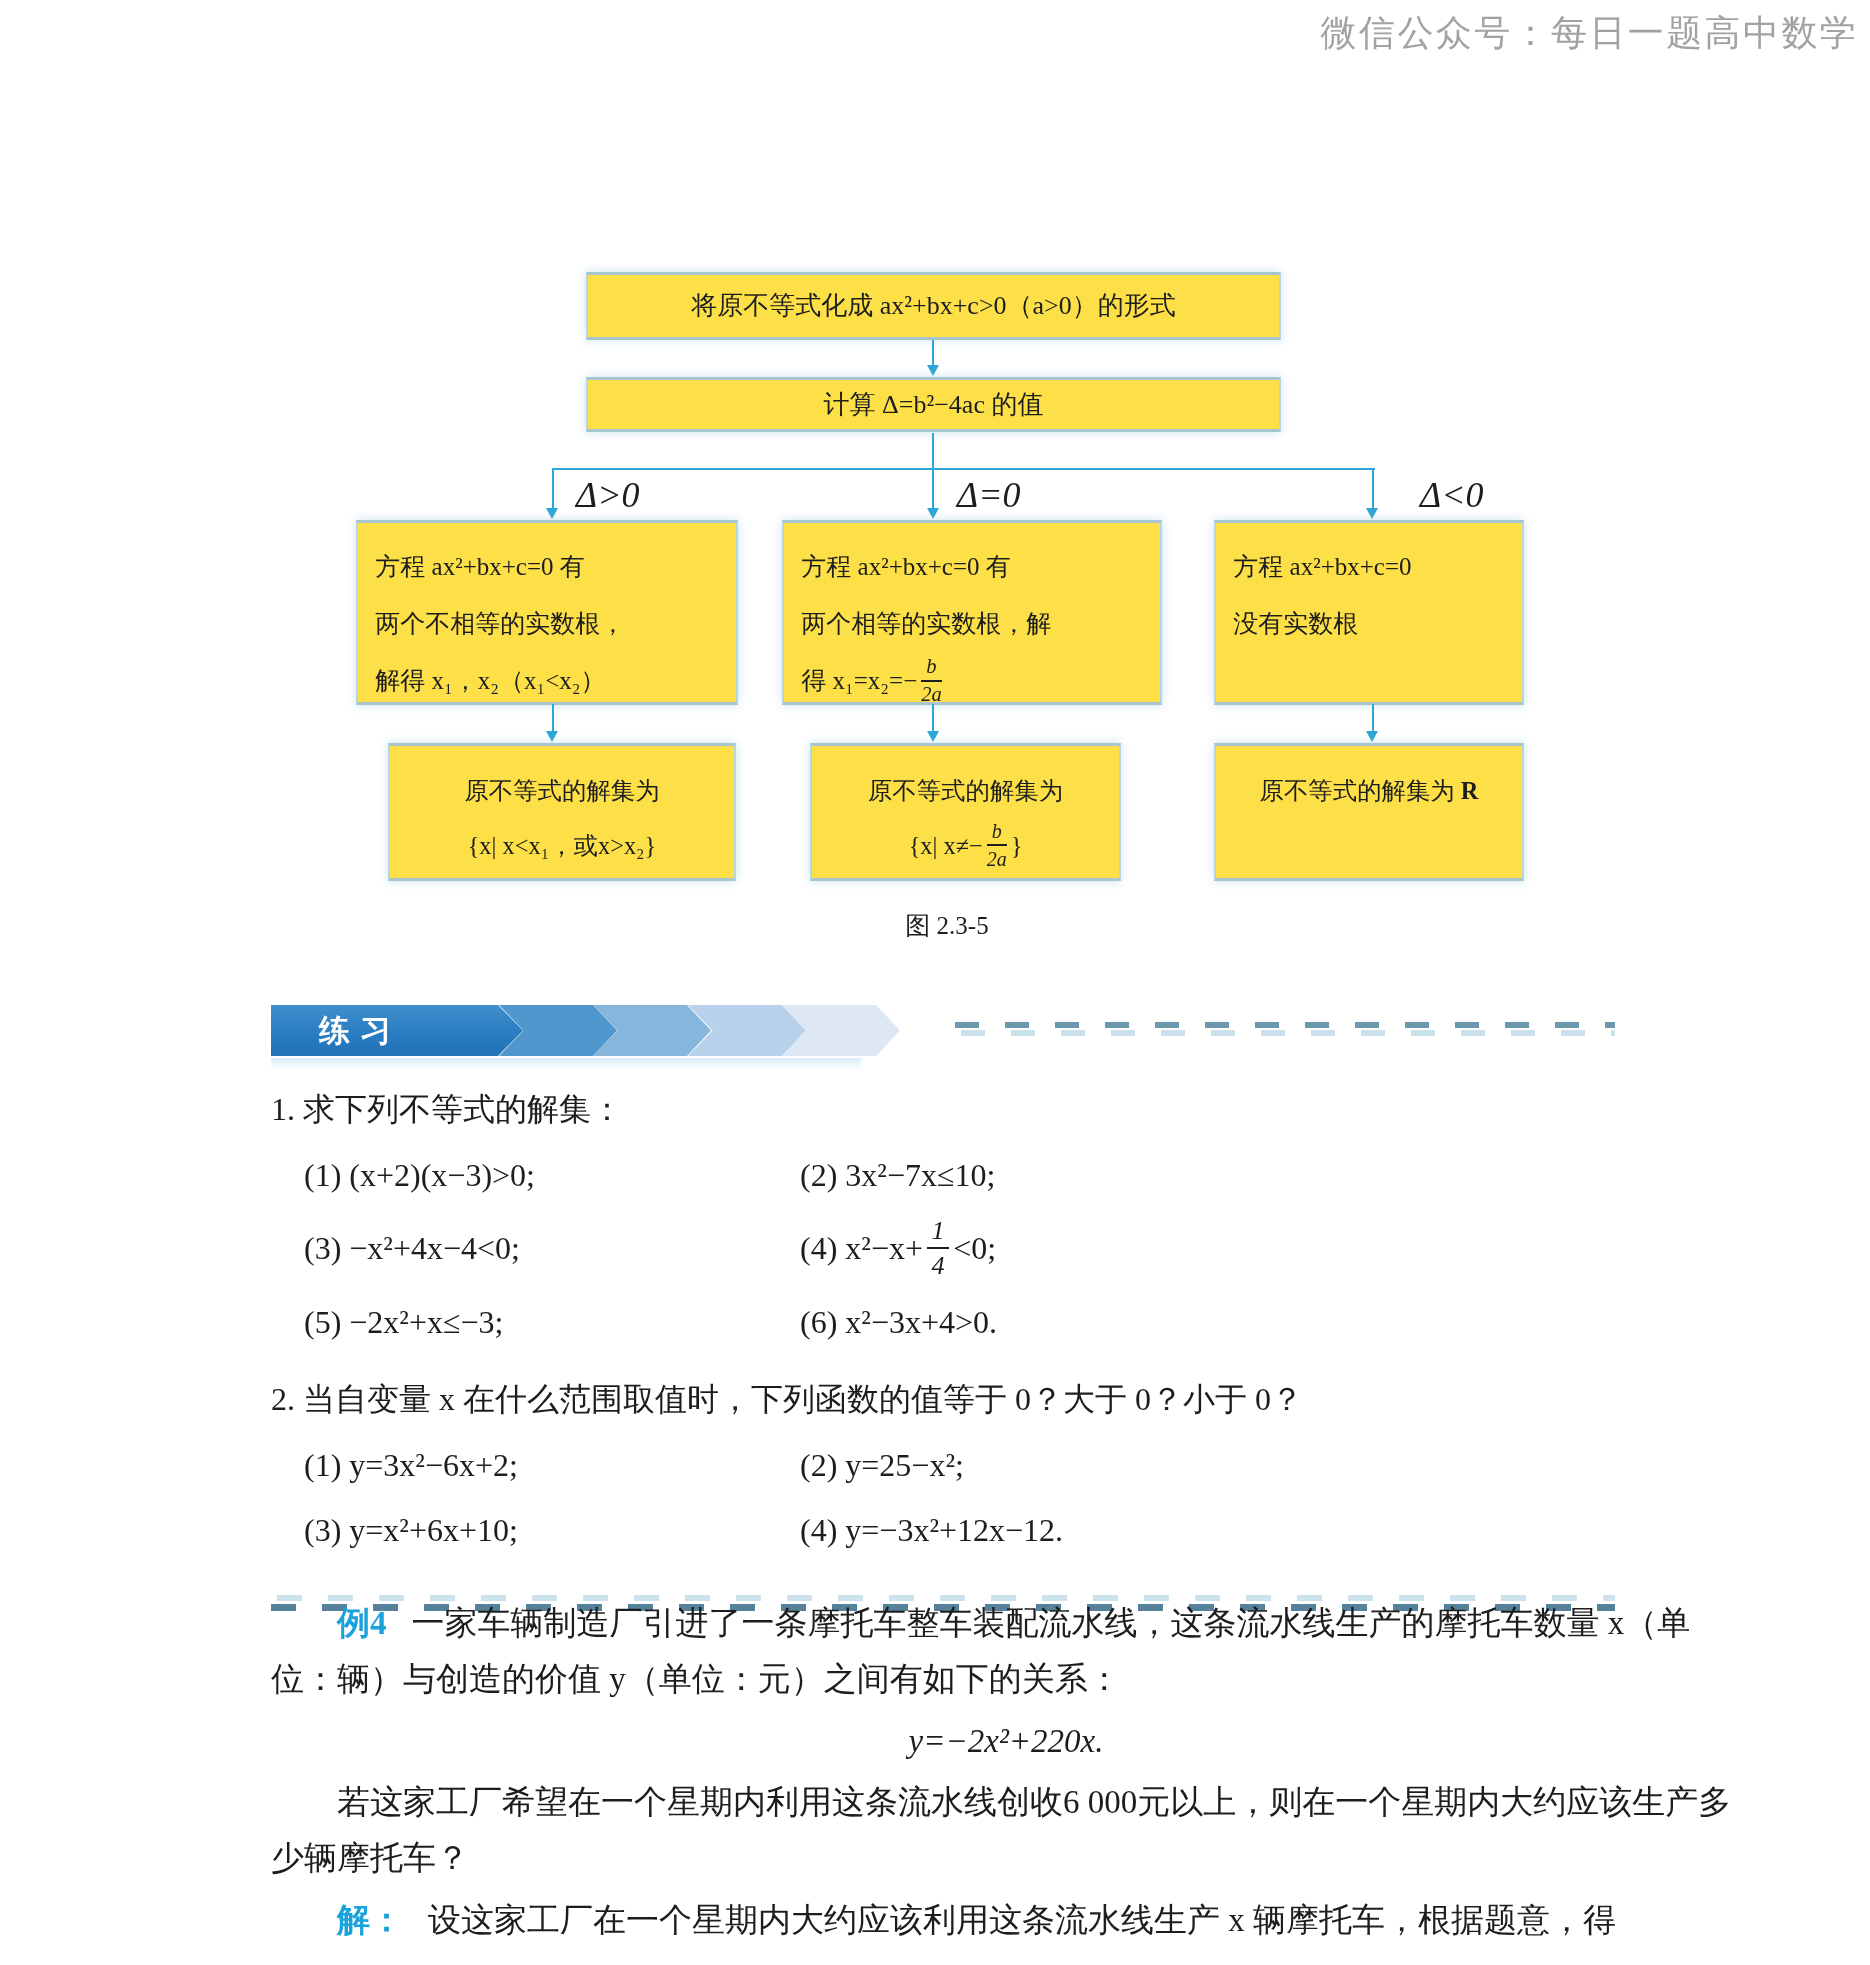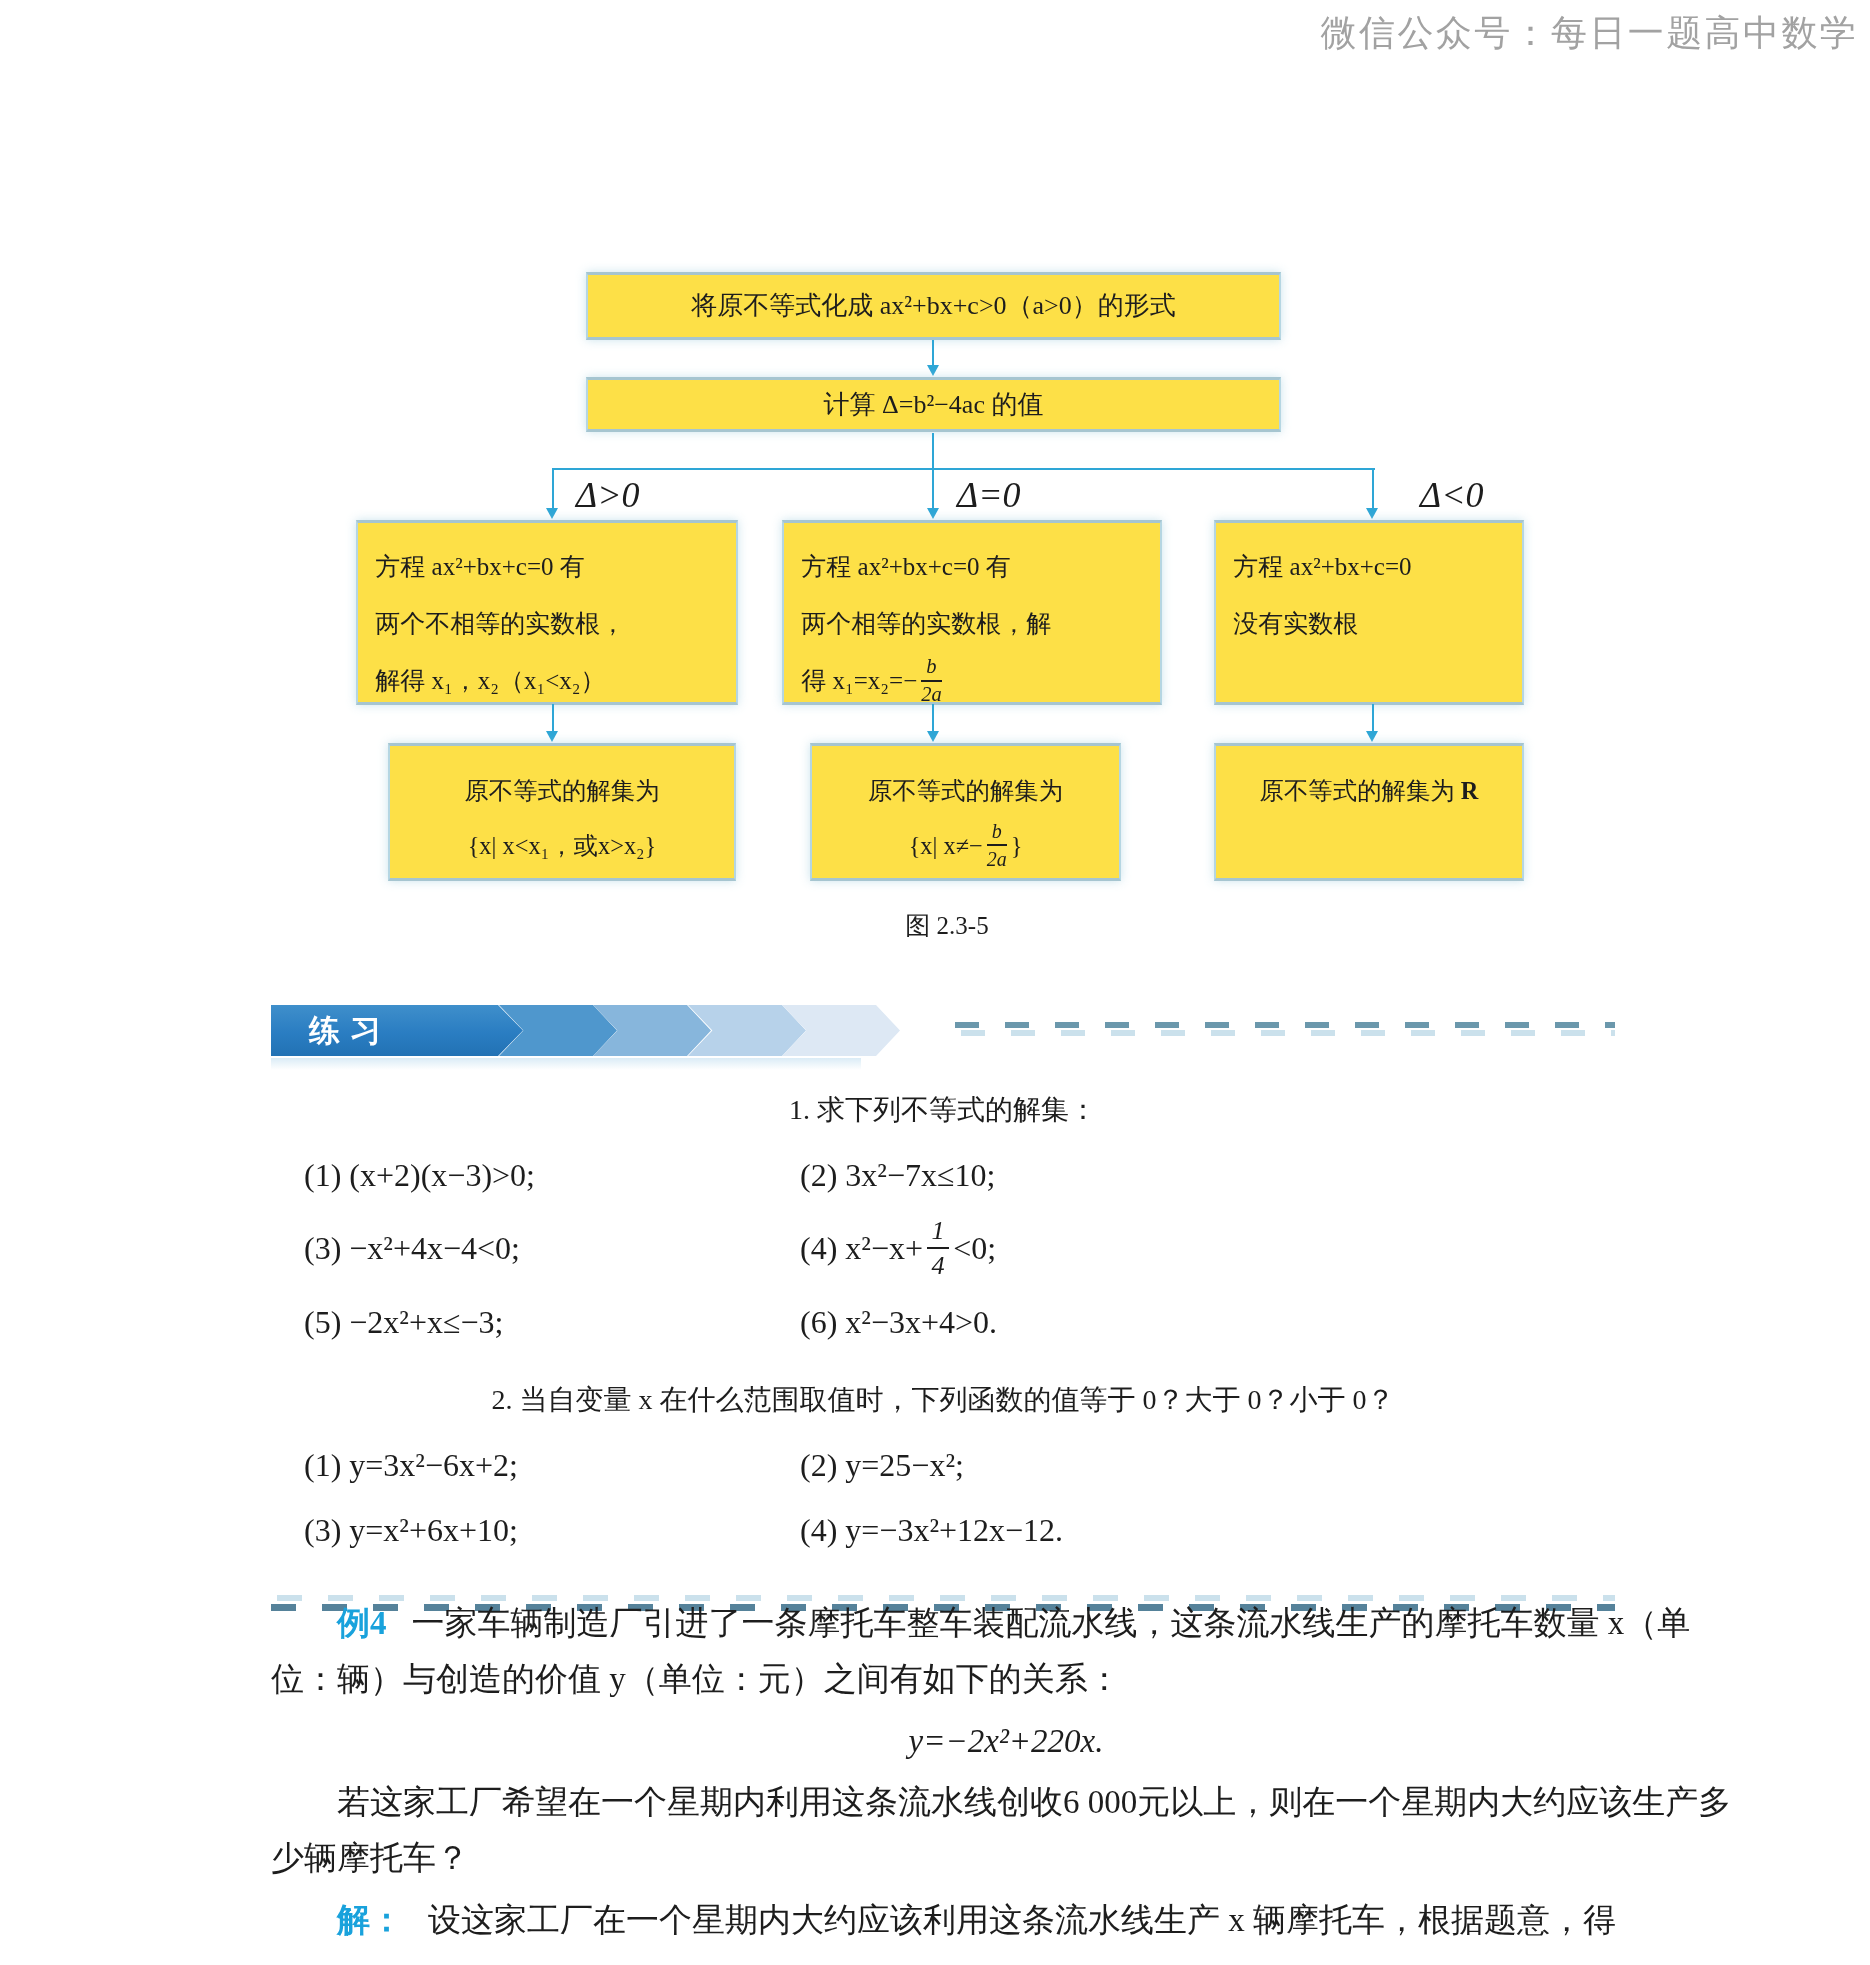--- a/index.html
+++ b/index.html
@@ -51,36 +51,36 @@
   .flexcenter{display:flex;align-items:center;justify-content:center;}
 
   
   .practice{position:absolute;left:271px;top:1005px;width:1344px;}
   .banner{position:relative;height:51px;}
   .banner::after{content:"";position:absolute;left:0;width:590px;top:53px;height:11.8px;
       background:linear-gradient(180deg,rgba(150,200,230,.35),rgba(150,200,230,0));}
   .chev{position:absolute;top:0;height:51px;}
   #cv1{left:0;width:252px;background:linear-gradient(180deg,#3f8fcb 0%,#2a7dc2 55%,#2272b4 100%);
        clip-path:polygon(0 0,227px 0,252px 50%,227px 100%,0 100%);display:flex;align-items:center;}
-  .banner-label{color:#fff;font-size:31px;font-weight:bold;letter-spacing:10.2px;padding-left:38px;
+  .banner-label{color:#fff;font-size:31px;font-weight:bold;letter-spacing:10.2px;padding-left:48px;
        font-family:"Liberation Sans","DejaVu Sans",sans-serif;}
   #cv2{left:228px;width:118px;background:#4f97cd;
        clip-path:polygon(0 0,94px 0,118px 50%,94px 100%,0 100%,24.4px 50%);}
   #cv3{left:322px;width:118px;background:#87b6dc;
        clip-path:polygon(0 0,94px 0,118px 50%,94px 100%,0 100%,24.4px 50%);}
   #cv4{left:417px;width:118px;background:#b7d2ea;
        clip-path:polygon(0 0,94px 0,118px 50%,94px 100%,0 100%,24.4px 50%);}
   #cv5{left:511px;width:118px;background:#dde8f4;
        clip-path:polygon(0 0,94px 0,118px 50%,94px 100%,0 100%,24.4px 50%);}
   .banner-dashes{position:absolute;left:684px;right:0;top:17.3px;height:18px;
      background-image:repeating-linear-gradient(90deg,#6b98ac 0 24.4px,transparent 24.4px 50px),
                       repeating-linear-gradient(90deg,#cbe1ec 0 24.4px,transparent 24.4px 50px);
      background-size:100% 6.3px,100% 6.3px;background-position:0 0,6.3px 7.9px;background-repeat:no-repeat;}
 
-  .stem{font-size:28px;margin:26px 0 0 0;line-height:55px;text-align:center;}
+  .stem{font-size:32px;margin:26px 0 0 0;line-height:55px;}
   .itemgrid{display:grid;grid-template-columns:496px auto;padding-left:33px;margin-top:14px;
             row-gap:17.3px;align-items:center;font-size:32px;}
   .item{line-height:48px;}
   .divider{margin-top:41px;height:19.7px;
      background-image:repeating-linear-gradient(90deg,#cbe1ec 0 25px,transparent 25px 51px),
                       repeating-linear-gradient(90deg,#55829a 0 25px,transparent 25px 51px);
      background-size:100% 6.3px,100% 7px;background-position:5.5px 0,0 9.4px;background-repeat:no-repeat;}
 
   
   .main{position:absolute;left:271px;top:1569px;width:1470px;font-size:33px;line-height:56px;}

